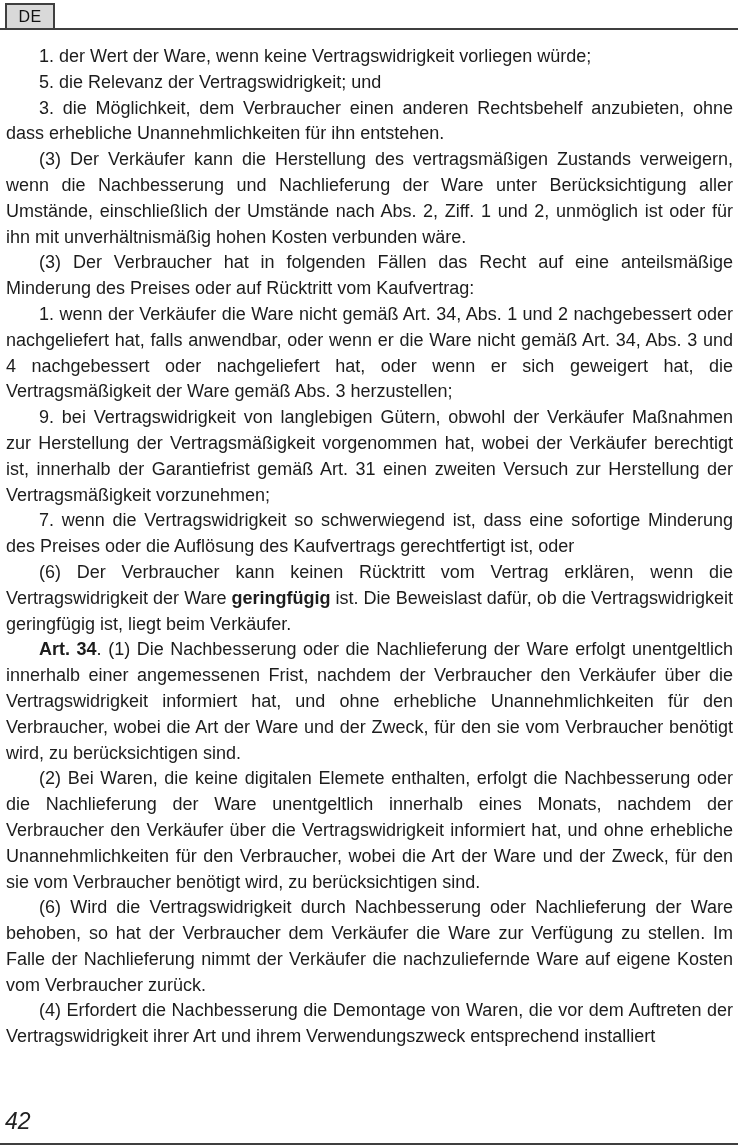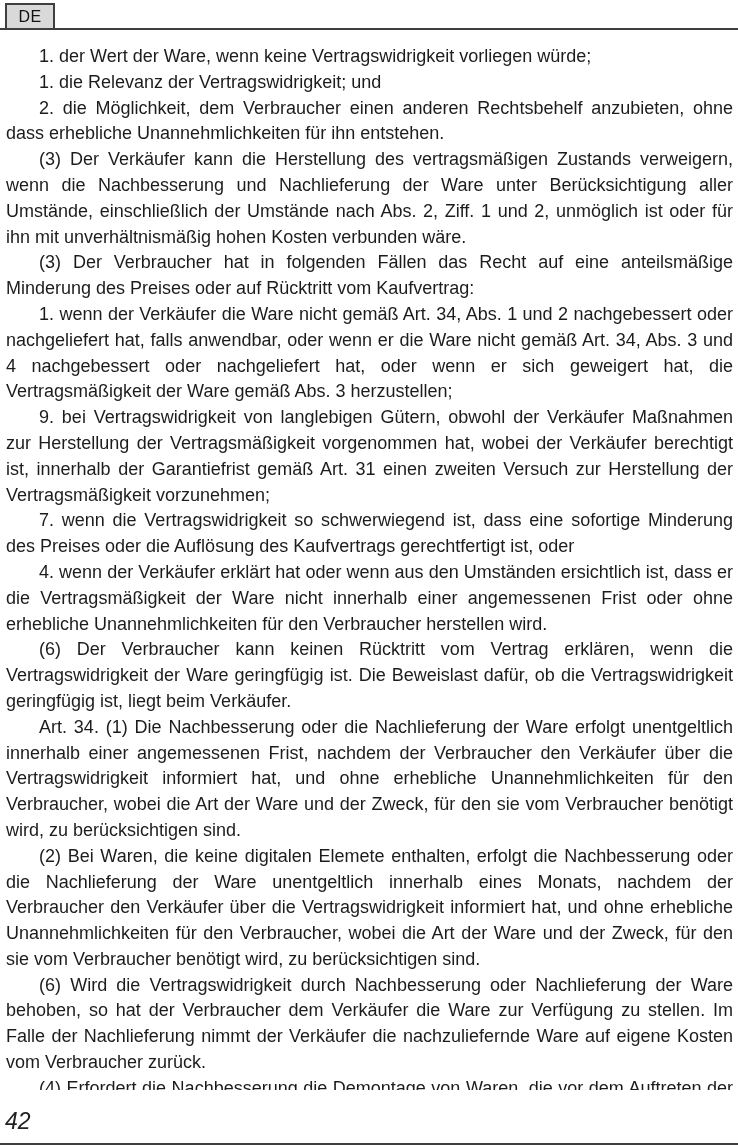--- a/index.html
+++ b/index.html
@@ -48,21 +48,21 @@
     font-size: 18px;
     line-height: 25.8px;
     hyphens: none;
     box-sizing: border-box;
   }
   .body-text p {
     margin: 0;
     text-indent: 33px;
   }
   .b {
-    font-weight: normal;
+    font-weight: bold;
   }
   
   .page-number {
     position: absolute;
     left: 5px;
     bottom: 10px;
     font-style: italic;
     font-size: 23px;
     color: #222222;
   }
@@ -79,28 +79,27 @@
 <body>
 
 <div class="page" style="background: rgb(255, 255, 255); color: rgb(28, 28, 28);">
 
   <div class="tab-row">
     <div class="lang-tab" style="background: rgb(217, 217, 217);">DE</div>
   </div>
 
   <div class="body-text">
       <p><span>1. der Wert der Ware, wenn keine Vertragswidrigkeit vorliegen würde;</span></p>
-      <p><span>1. die Relevanz der Vertragswidrigkeit; und</span></p>
-      <p><span>2. die Möglichkeit, dem Verbraucher einen anderen Rechtsbehelf anzubieten, ohne dass erhebliche Unannehmlichkeiten für ihn entstehen.</span></p>
+      <p><span>5. die Relevanz der Vertragswidrigkeit; und</span></p>
+      <p><span>3. die Möglichkeit, dem Verbraucher einen anderen Rechtsbehelf anzubieten, ohne dass erhebliche Unannehmlichkeiten für ihn entstehen.</span></p>
       <p><span>(3) Der Verkäufer kann die Herstellung des vertragsmäßigen Zustands verweigern, wenn die Nachbesserung und Nachlieferung der Ware unter Berücksichtigung aller Umstände, einschließlich der Umstände nach Abs. 2, Ziff. 1 und 2, unmöglich ist oder für ihn mit unverhältnismäßig hohen Kosten verbunden wäre.</span></p>
       <p><span>(3) Der Verbraucher hat in folgenden Fällen das Recht auf eine anteilsmäßige Minderung des Preises oder auf Rücktritt vom Kaufvertrag:</span></p>
       <p><span>1. wenn der Verkäufer die Ware nicht gemäß Art. 34, Abs. 1 und 2 nachgebessert oder nachgeliefert hat, falls anwendbar, oder wenn er die Ware nicht gemäß Art. 34, Abs. 3 und 4 nachgebessert oder nachgeliefert hat, oder wenn er sich geweigert hat, die Vertragsmäßigkeit der Ware gemäß Abs. 3 herzustellen;</span></p>
       <p><span>9. bei Vertragswidrigkeit von langlebigen Gütern, obwohl der Verkäufer Maßnahmen zur Herstellung der Vertragsmäßigkeit vorgenommen hat, wobei der Verkäufer berechtigt ist, innerhalb der Garantiefrist gemäß Art. 31 einen zweiten Versuch zur Herstellung der Vertragsmäßigkeit vorzunehmen;</span></p>
       <p><span>7. wenn die Vertragswidrigkeit so schwerwiegend ist, dass eine sofortige Minderung des Preises oder die Auflösung des Kaufvertrags gerechtfertigt ist, oder</span></p>
-      <p><span>4. wenn der Verkäufer erklärt hat oder wenn aus den Umständen ersichtlich ist, dass er die Vertragsmäßigkeit der Ware nicht innerhalb einer angemessenen Frist oder ohne erhebliche Unannehmlichkeiten für den Verbraucher herstellen wird.</span></p>
       <p><span>(6) Der Verbraucher kann keinen Rücktritt vom Vertrag erklären, wenn die Vertragswidrigkeit der Ware </span><span class="b">geringfügig</span><span> ist. Die Beweislast dafür, ob die Vertragswidrigkeit geringfügig ist, liegt beim Verkäufer.</span></p>
       <p><span class="b">Art. 34</span><span>. (1) Die Nachbesserung oder die Nachlieferung der Ware erfolgt unentgeltlich innerhalb einer angemessenen Frist, nachdem der Verbraucher den Verkäufer über die Vertragswidrigkeit informiert hat, und ohne erhebliche Unannehmlichkeiten für den Verbraucher, wobei die Art der Ware und der Zweck, für den sie vom Verbraucher benötigt wird, zu berücksichtigen sind.</span></p>
       <p><span>(2) Bei Waren, die keine digitalen Elemete enthalten, erfolgt die Nachbesserung oder die Nachlieferung der Ware unentgeltlich innerhalb eines Monats, nachdem der Verbraucher den Verkäufer über die Vertragswidrigkeit informiert hat, und ohne erhebliche Unannehmlichkeiten für den Verbraucher, wobei die Art der Ware und der Zweck, für den sie vom Verbraucher benötigt wird, zu berücksichtigen sind.</span></p>
       <p><span>(6) Wird die Vertragswidrigkeit durch Nachbesserung oder Nachlieferung der Ware behoben, so hat der Verbraucher dem Verkäufer die Ware zur Verfügung zu stellen. Im Falle der Nachlieferung nimmt der Verkäufer die nachzuliefernde Ware auf eigene Kosten vom Verbraucher zurück.</span></p>
       <p><span>(4) Erfordert die Nachbesserung die Demontage von Waren, die vor dem Auftreten der Vertragswidrigkeit ihrer Art und ihrem Verwendungszweck entsprechend installiert</span></p>
     </div>
 
   <div class="page-number">42</div>
 
   <div class="bottom-rule" style="background: rgb(63, 63, 63);"></div>

